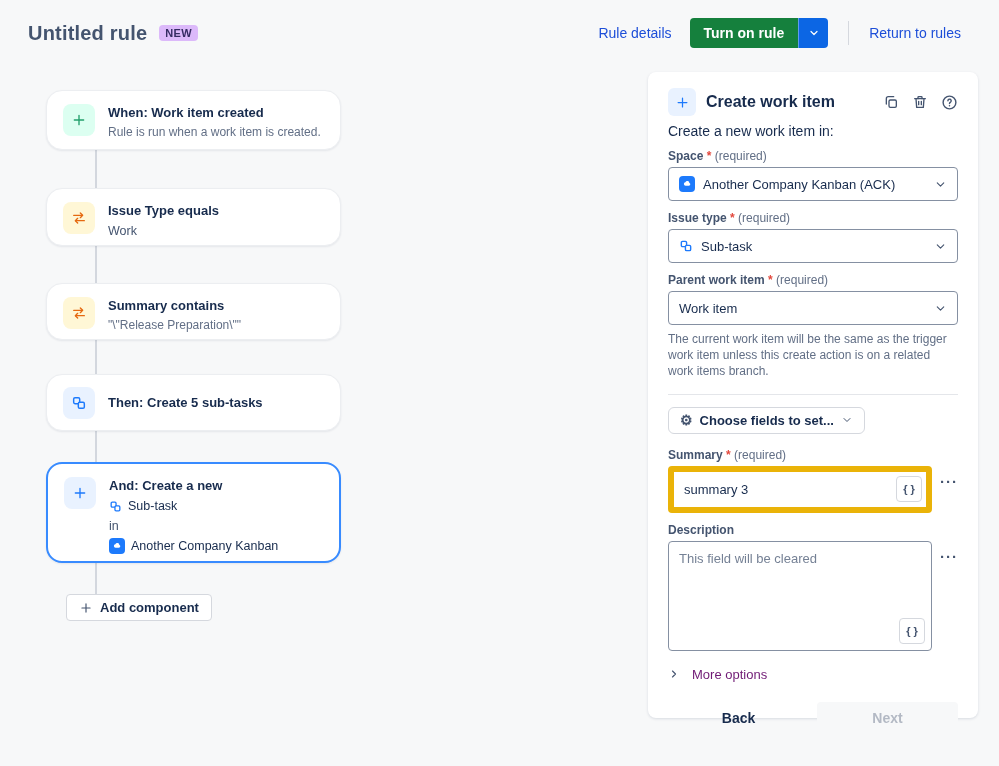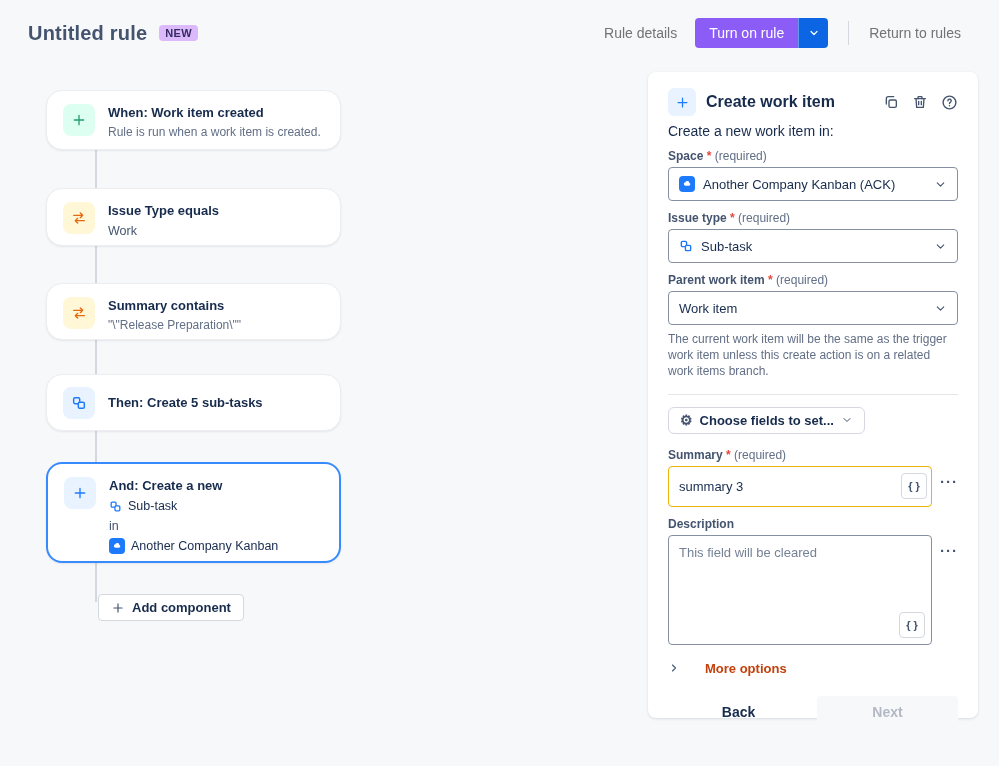--- a/index.html
+++ b/index.html
@@ -9,67 +9,67 @@
     background:#f7f8f9;
     position:relative;
     overflow:hidden;
     color:#172b4d;
   }
   
   .topbar { position:absolute; top:0; left:0; width:999px; height:66px; display:flex; align-items:center; padding:0 28px; }
   .rule-title { font-size:20px; font-weight:700; color:#44546f; letter-spacing:.2px;text-align:right; }
   .new-badge { margin-left:12px; background:#dcb9fa; color:#352c63; font-size:11px; font-weight:700; padding:2px 6px; border-radius:4px; letter-spacing:.3px; }
   .topbar-right { margin-left:auto; display:flex; align-items:center; }
-  .link-btn { font-size:14px; font-weight:500; color:#737373; padding:6px 10px; border-radius:4px; cursor:pointer; background:transparent; border:none; font-family:inherit; }
+  .link-btn { font-size:14px; font-weight:500; color:#1d4ed8; padding:6px 10px; border-radius:4px; cursor:pointer; background:transparent; border:none; font-family:inherit; }
   .split-btn { display:flex; margin:0 10px 0 8px; }
-  .split-main { background:#8b5cf6; color:#fff; font-size:14px; font-weight:400; border:none; padding:7px 14px; border-radius:4px 0 0 4px; cursor:pointer; font-family:inherit;text-align:right; }
+  .split-main { background:#15803d; color:#fff; font-size:14px; font-weight:700; border:none; padding:7px 14px; border-radius:4px 0 0 4px; cursor:pointer; font-family:inherit;text-align:right; }
   .split-chevron { background:#0c66e4; color:#fff; border:none; border-left:1px solid rgba(255,255,255,.35); width:30px; border-radius:0 4px 4px 0; display:flex; align-items:center; justify-content:center; cursor:pointer; }
   .vdivider { width:1px; height:24px; background:#d5d8de; margin:0 10px; }
   
   .connector { position:absolute; left:95px; top:130px; width:2px; height:472px; background:#d3d7de; z-index:0; }
   .wcard { position:absolute; left:46px; width:295px; background:#fff; border:1px solid #eceef1; border-radius:16px; box-shadow:0 1px 2px rgba(9,30,66,.08); display:flex; gap:13px; padding:13px 16px; z-index:1; cursor:pointer; }
   .wcard.center { align-items:center; }
   .wcard.selected { border:2px solid #388bff; }
   .wicon { width:32px; height:32px; border-radius:8px; flex:0 0 32px; display:flex; align-items:center; justify-content:center; }
   .wicon.green { background:#dcfff1; color:#22a06b; }
   .wicon.yellow { background:#fff7d6; color:#e56910; }
   .wicon.blue { background:#e9f2ff; color:#1d7afc; }
   .wtitle { font-size:13px; font-weight:600; color:#172b4d; line-height:18px; }
   .wsub { font-size:12px; color:#626f86; line-height:16px; margin-top:2px; }
   .wline { font-size:12.5px; color:#44546f; line-height:18px; margin-top:2px; display:flex; align-items:center; gap:6px; }
   .wline b { color:#172b4d; font-weight:400; }
   .proj-avatar { width:16px; height:16px; border-radius:4px; background:#1d7afc; display:inline-flex; align-items:center; justify-content:center; flex:0 0 16px; }
-  .add-component { position:absolute; left:66px; top:594px; z-index:1; display:flex; align-items:center; gap:7px; background:#fff; border:1px solid #d5d8de; border-radius:4px; padding:5px 12px; font-size:13px; font-weight:600; color:#172b4d; cursor:pointer; font-family:inherit;margin-left:32px; }
+  .add-component { position:absolute; left:66px; top:594px; z-index:1; display:flex; align-items:center; gap:7px; background:#fff; border:1px solid #d5d8de; border-radius:4px; padding:5px 12px; font-size:13px; font-weight:600; color:#172b4d; cursor:pointer; font-family:inherit; }
   
   .panel { position:absolute; left:648px; top:72px; width:330px; height:646px; background:#fff; border-radius:8px; box-shadow:0 1px 3px rgba(9,30,66,.13); padding:16px 20px 16px; z-index:1; }
   .panel-header { display:flex; align-items:center; gap:10px; margin-bottom:7px; }
   .panel-icon { width:28px; height:28px; border-radius:6px; background:#e9f2ff; color:#1d7afc; display:flex; align-items:center; justify-content:center; flex:0 0 28px; }
   .panel-title { font-size:16px; font-weight:700; color:#172b4d; flex:1; }
   .panel-actions { display:flex; align-items:center; gap:13px; color:#44546f; }
   .icon-btn { background:none; border:none; color:#44546f; cursor:pointer; display:flex; align-items:center; padding:0; }
   .intro { font-size:14px; color:#172b4d; margin-bottom:8px; }
   .flabel { font-size:12px; font-weight:700; color:#44546f; margin:10px 0 4px; }
   .flabel .req { color:#e2483d; }
   .flabel .opt { font-weight:400; color:#626f86; }
   .select { height:34px; border:1px solid #8590a2; border-radius:4px; display:flex; align-items:center; gap:8px; padding:0 10px; font-size:13px; color:#172b4d; cursor:pointer; background:#fff; }
   .select .chev { margin-left:auto; color:#44546f; display:flex; }
   .help-text { font-size:12px; color:#626f86; line-height:1.35; margin-top:6px; }
   .divider { height:1px; background:#e4e6ea; margin:14px 0 12px; }
   .choose-fields { display:inline-flex; align-items:center; gap:7px; border:1px solid #d5d8de; background:#fff; border-radius:6px; padding:5px 11px; font-size:13px; font-weight:600; color:#172b4d; cursor:pointer; font-family:inherit; }
   .gear-glyph { font-size:14px; line-height:1; color:#44546f; }
   .input-row { display:flex; align-items:flex-start; gap:8px; }
-  .text-input-wrap { flex:1; height:41px; border:1px solid #eab308; border-radius:4px; display:flex; align-items:center; padding:0 4px 0 0; background:#fff; }
+  .text-input-wrap { flex:1; height:47px; border:6px solid #eab308; border-radius:4px; display:flex; align-items:center; padding:0 4px 0 0; background:#fff; }
   .text-input-wrap input { flex:1; border:none; outline:none; font-size:13px; color:#172b4d; padding:0 10px; font-family:inherit; background:transparent; min-width:0; }
   .braces-btn { width:26px; height:26px; border:1px solid #d5d8de; border-radius:4px; background:#fff; color:#44546f; font-size:11px; font-weight:700; display:flex; align-items:center; justify-content:center; cursor:pointer; font-family:inherit; flex:0 0 26px; }
   .ellipsis-btn { background:none; border:none; color:#44546f; font-size:15px; font-weight:700; letter-spacing:1px; cursor:pointer; padding:8px 0 0; line-height:1; font-family:inherit; }
   .textarea-wrap { flex:1; height:110px; border:1px solid #8590a2; border-radius:4px; position:relative; background:#fff; }
   .textarea-wrap textarea { width:100%; height:100%; border:none; outline:none; resize:none; font-size:13px; color:#172b4d; padding:9px 10px; font-family:inherit; background:transparent; }
   .textarea-wrap textarea::placeholder { color:#758195; opacity:1; }
   .textarea-wrap .braces-btn { position:absolute; right:6px; bottom:6px; }
-  .more-options { display:flex; align-items:center; gap:25px; margin-top:16px; font-size:13px; font-weight:700; color:#c2410c; cursor:pointer; background:none; border:none; font-family:inherit; padding:0; }
+  .more-options { display:flex; align-items:center; gap:12px; margin-top:16px; font-size:13px; font-weight:400; color:#701a75; cursor:pointer; background:none; border:none; font-family:inherit; padding:0; }
   .more-options .chev-r { color:#44546f; display:flex; }
   .panel-footer { display:flex; gap:8px; margin-top:20px; }
   .btn-back { flex:1; height:32px; background:transparent; border:none; border-radius:4px; font-size:14px; font-weight:600; color:#172b4d; cursor:pointer; font-family:inherit; }
   .btn-next { flex:1; height:32px; background:#f7f8f9; border:none; border-radius:4px; font-size:14px; font-weight:600; color:#b3b9c4; cursor:default; font-family:inherit; }
   svg { display:block; }
 </style>
 </head>
 <body>
 
 <div class="topbar">

